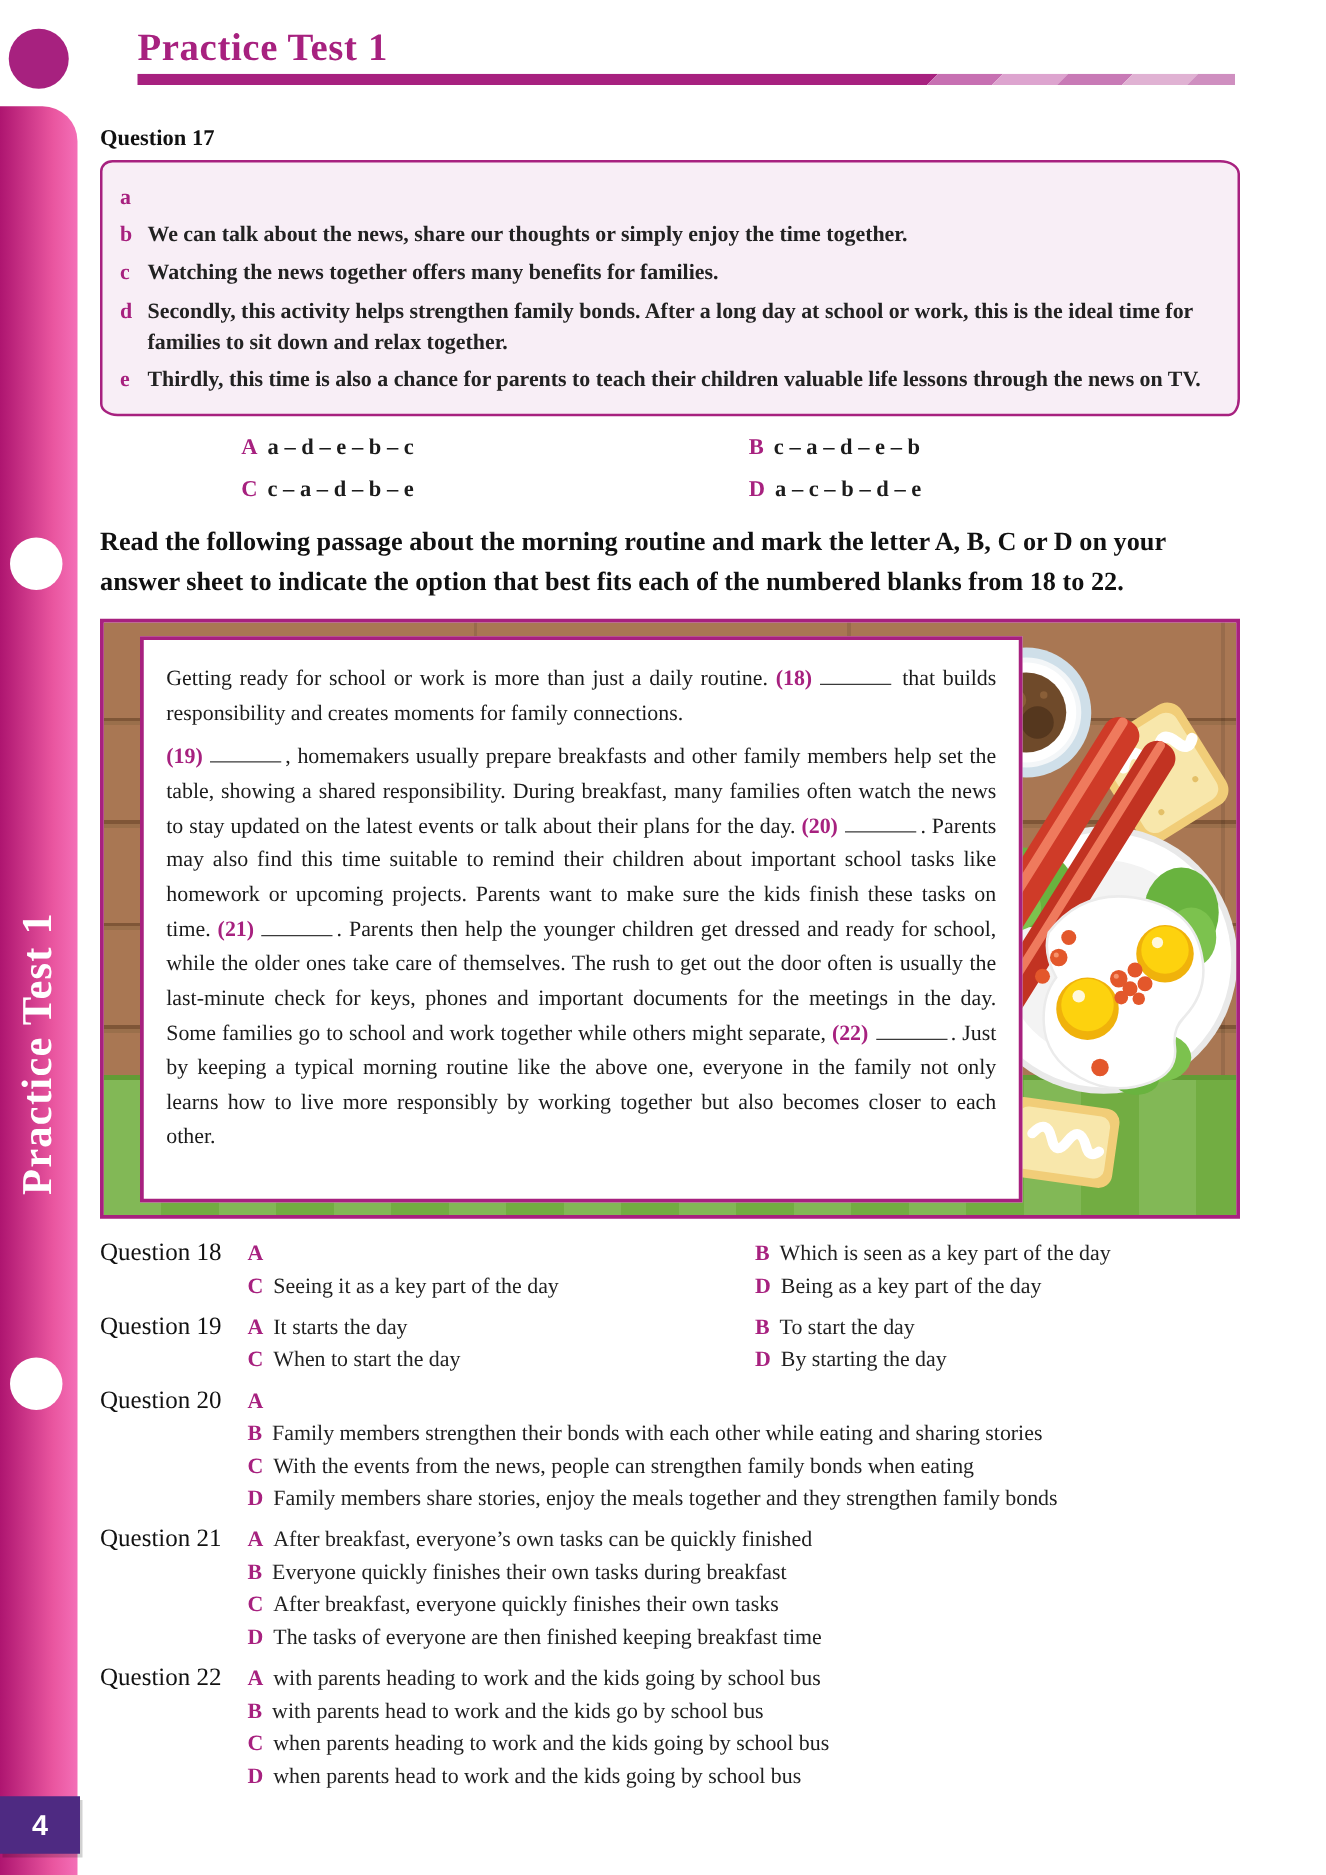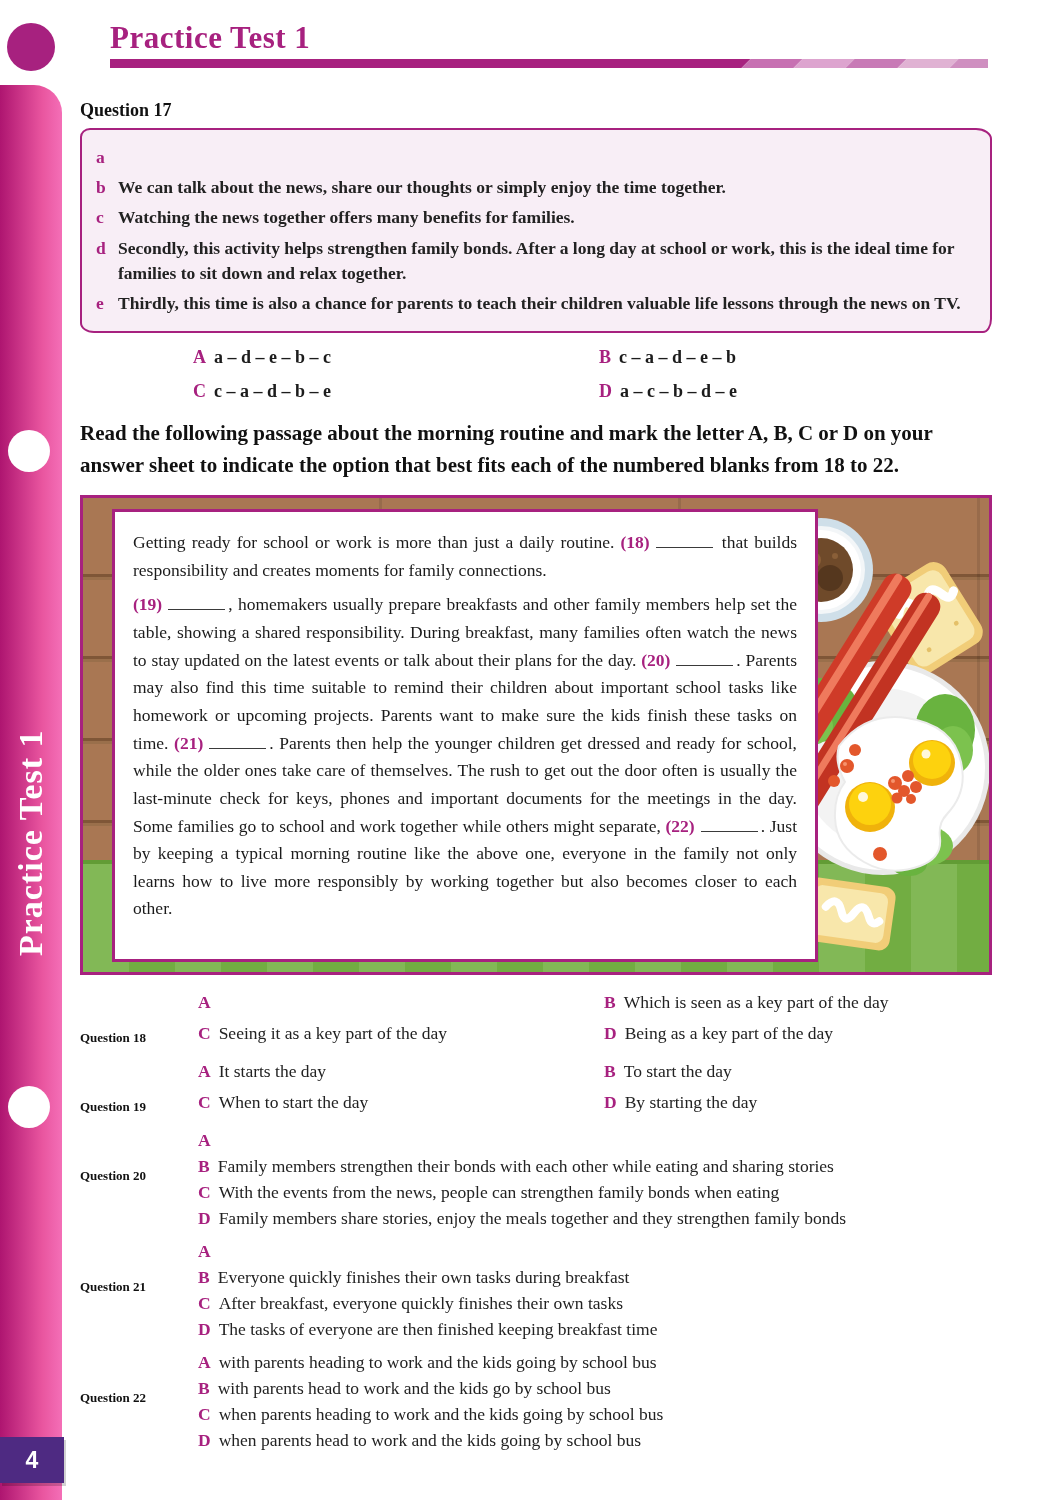--- a/index.html
+++ b/index.html
@@ -64,21 +64,21 @@
   .passage-panel{position:absolute;left:8px;top:11px;bottom:10px;width:706px;z-index:2;box-sizing:border-box;
     background:#fff;border:3px solid var(--accent);padding:10px 18px 8px;margin-left:21px;}
   .passage-panel p{margin:7px 0;font-size:17.5px;line-height:1.58;text-align:justify;color:#1b1b1b;}
   .qnum{color:var(--accent);font-weight:bold;}
   .blank{display:inline-block;width:57px;height:13px;border-bottom:1.6px solid #3a3a3a;margin:0 3px 0 6px;}
   .breakfast{position:absolute;top:0;right:0;width:212px;height:474px;z-index:1;}
 
   
   .questions{margin-top:14px;}
   .qblock{display:grid;grid-template-columns:118px 1fr;margin-bottom:7px;}
-  .qlabel{font-size:13px;font-weight:bold;color:#111;line-height:26px;margin-top:36px;}
+  .qlabel{font-size:20px;font-weight:normal;color:#111;line-height:26px;}
   .qopts{display:block;}
   .qopts.two{display:grid;grid-template-columns:406px auto;}
   .opt-line{display:flex;font-size:17.5px;line-height:26px;}
   .opt-line .ol{flex:none;}
   .opt-text{color:#222;}
 </style>
 </head>
 <body>
 
 <div class="page">
@@ -293,20 +293,21 @@
               <span class="ol">D</span>
               <span class="opt-text">Family members share stories, enjoy the meals together and they strengthen family bonds</span>
             </div>
           </div>
         </div>
         <div class="qblock">
           <div class="qlabel">Question 21</div>
           <div class="qopts">
             <div class="opt-line">
               <span class="ol">A</span>
+              <span class="opt-text">After breakfast, everyone’s own tasks can be quickly finished</span>
             </div>
             <div class="opt-line">
               <span class="ol">B</span>
               <span class="opt-text">Everyone quickly finishes their own tasks during breakfast</span>
             </div>
             <div class="opt-line">
               <span class="ol">C</span>
               <span class="opt-text">After breakfast, everyone quickly finishes their own tasks</span>
             </div>
             <div class="opt-line">

